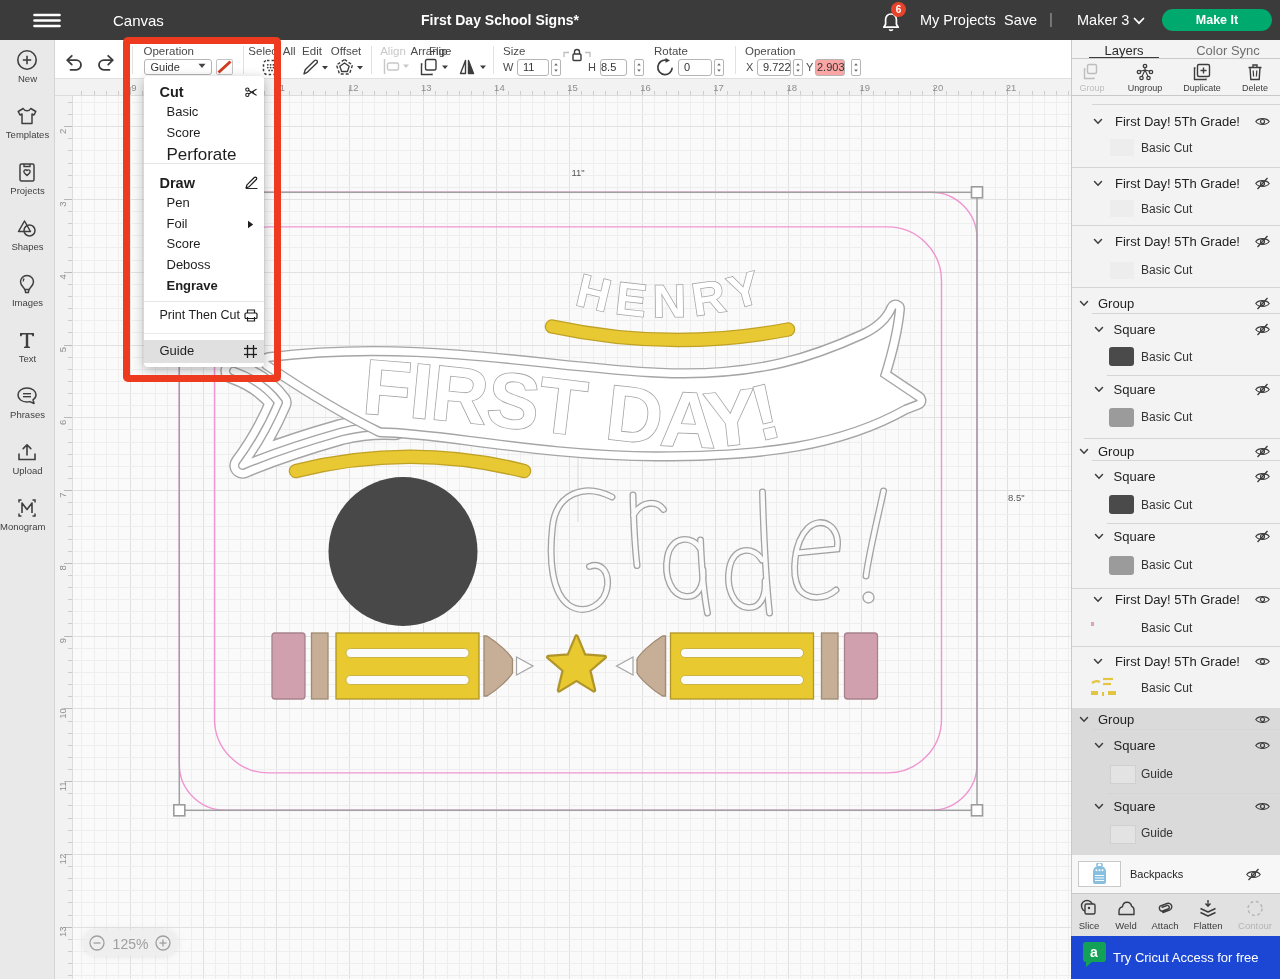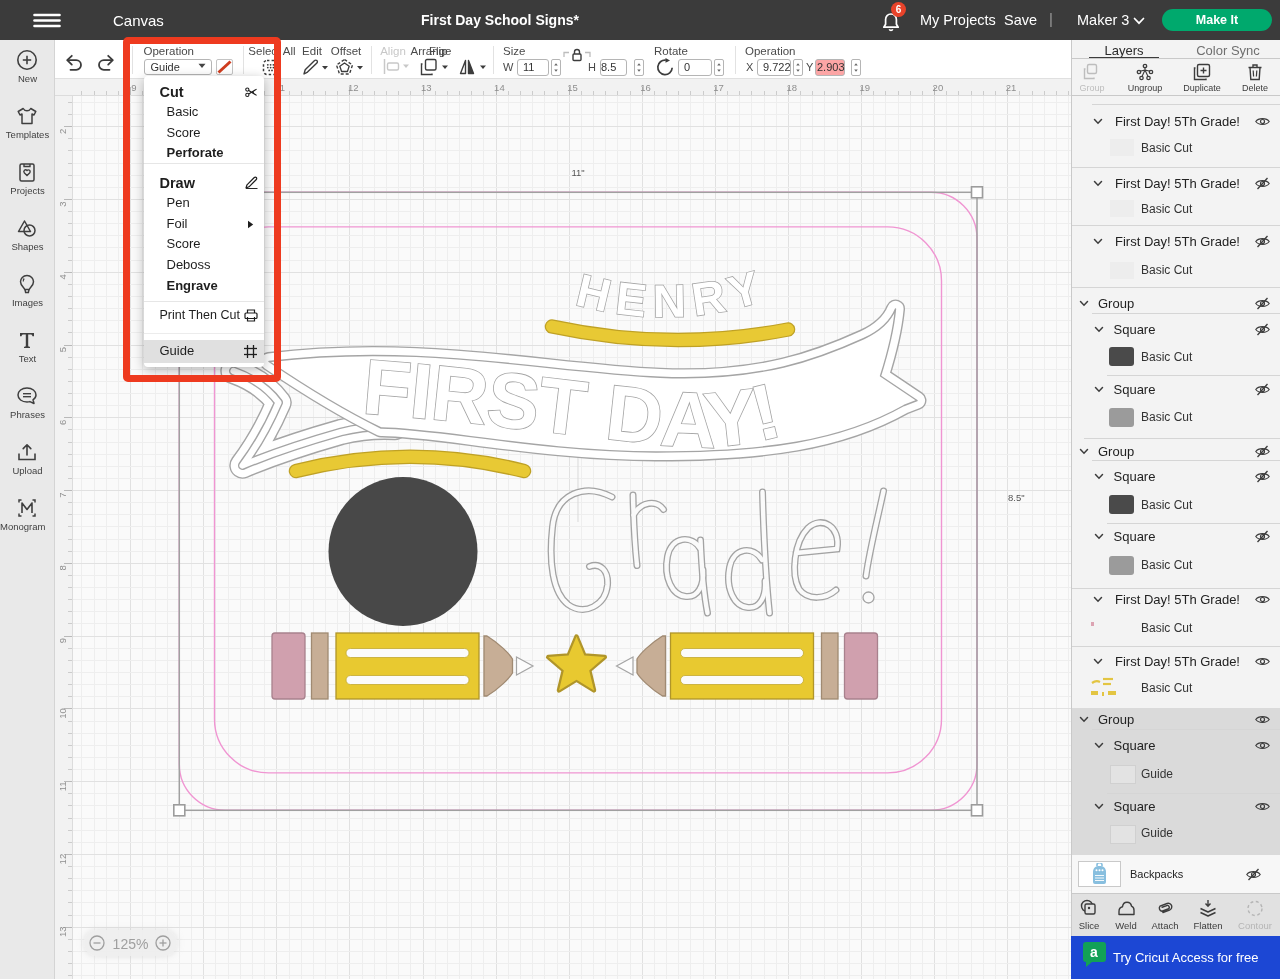--- a/index.html
+++ b/index.html
@@ -855,21 +855,21 @@
     <circle cx="8" cy="8" r="7" fill="none" stroke="#9f9f9f" stroke-width="1.3"></circle>
     <line x1="4.5" y1="8" x2="11.5" y2="8" stroke="#9f9f9f" stroke-width="1.3"></line>
     <line x1="8" y1="4.5" x2="8" y2="11.5" stroke="#9f9f9f" stroke-width="1.3"></line>
   </svg>
 <div class="abs" style="left:143.5px;top:75.5px;width:120px;height:291.5px;background:#fff;border-radius:4px;box-shadow:0 3px 12px rgba(0,0,0,0.28)"></div>
 <div class="abs" style="left:143.5px;top:332.8px;width:120px;height:1px;background:#ececec"></div>
 <div class="abs" style="left:143.5px;top:340px;width:120px;height:23px;background:#e0e0e0"></div>
 <div class="lbl" style="left:159.5px;top:84.0px;font-size:14.5px;font-weight:700;color:#1e1e1e">Cut</div>
 <div class="lbl" style="left:166.5px;top:104.3px;font-size:13px;font-weight:400;color:#1e1e1e">Basic</div>
 <div class="lbl" style="left:166.5px;top:124.6px;font-size:13px;font-weight:400;color:#1e1e1e">Score</div>
-<div class="lbl" style="left:166.5px;top:144.9px;font-size:13px;font-weight:700;color:#1e1e1e">Perforate</div>
+<div class="lbl" style="left:166.5px;top:144.9px;font-size:17px;font-weight:400;color:#1e1e1e">Perforate</div>
 <div class="abs" style="left:143.5px;top:162.8px;width:120px;height:1px;background:#e6e6e6"></div>
 <div class="lbl" style="left:159.5px;top:174.5px;font-size:14.5px;font-weight:700;color:#1e1e1e">Draw</div>
 <div class="lbl" style="left:166.5px;top:195.0px;font-size:13px;font-weight:400;color:#1e1e1e">Pen</div>
 <div class="lbl" style="left:166.5px;top:215.5px;font-size:13px;font-weight:400;color:#1e1e1e">Foil</div>
 <div class="lbl" style="left:166.5px;top:236.0px;font-size:13px;font-weight:400;color:#1e1e1e">Score</div>
 <div class="lbl" style="left:166.5px;top:256.5px;font-size:13px;font-weight:400;color:#1e1e1e">Deboss</div>
 <div class="lbl" style="left:166.5px;top:277.5px;font-size:13px;font-weight:700;color:#1e1e1e">Engrave</div>
 <div class="abs" style="left:143.5px;top:300.5px;width:120px;height:1px;background:#e6e6e6"></div>
 <div class="lbl" style="left:159.5px;top:308px;font-size:12.5px;font-weight:400;color:#1e1e1e">Print Then Cut</div>
 <div class="lbl" style="left:159.5px;top:342.5px;font-size:13px;font-weight:400;color:#1e1e1e">Guide</div>

